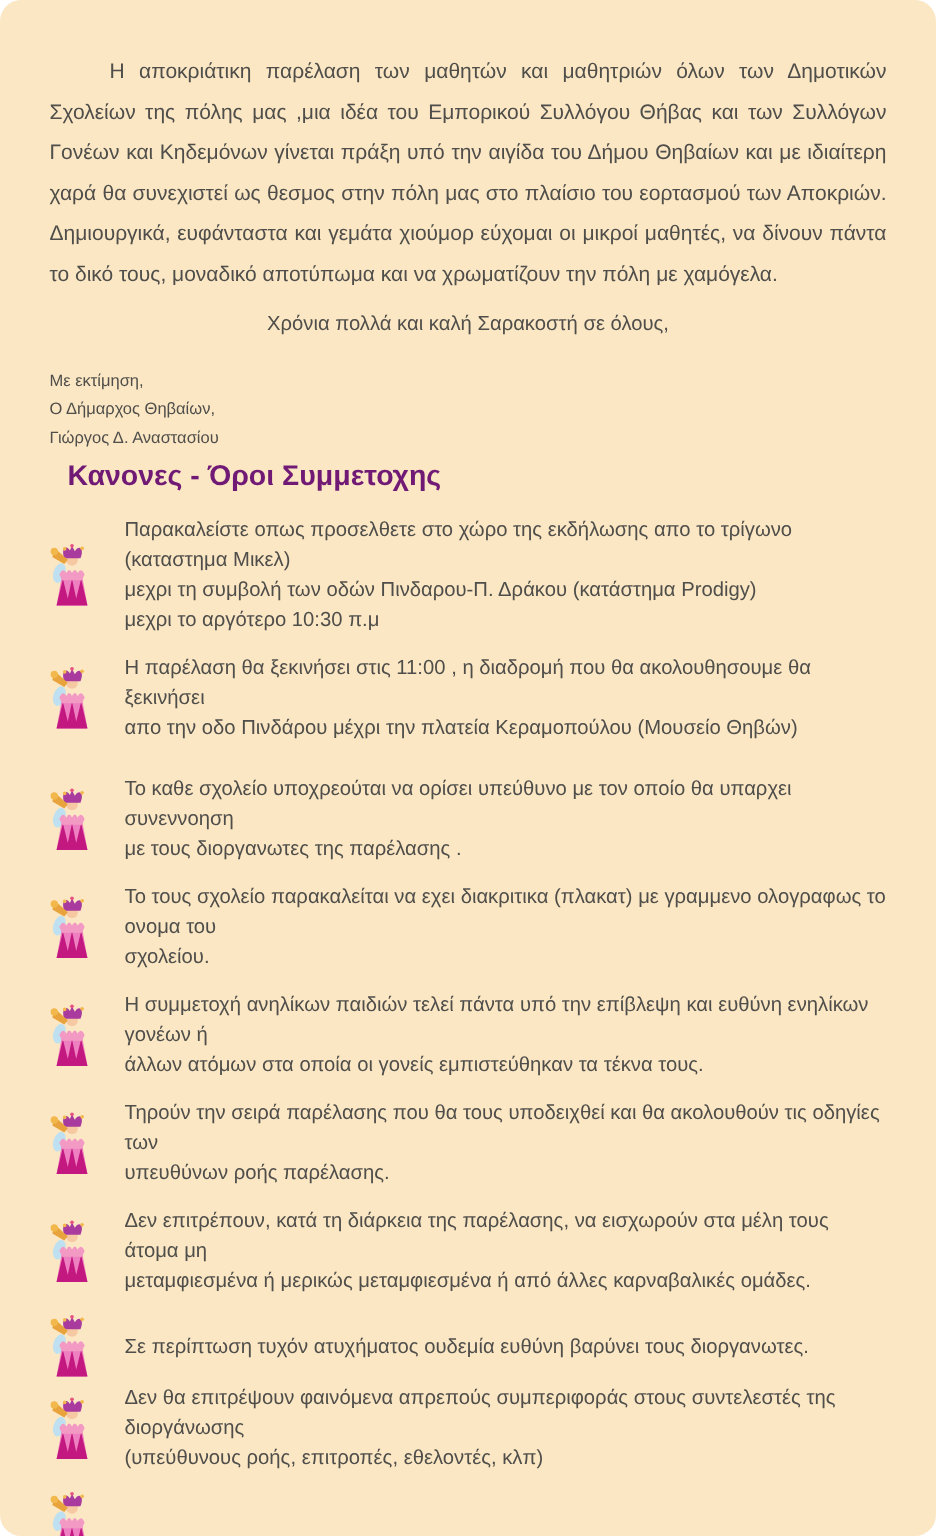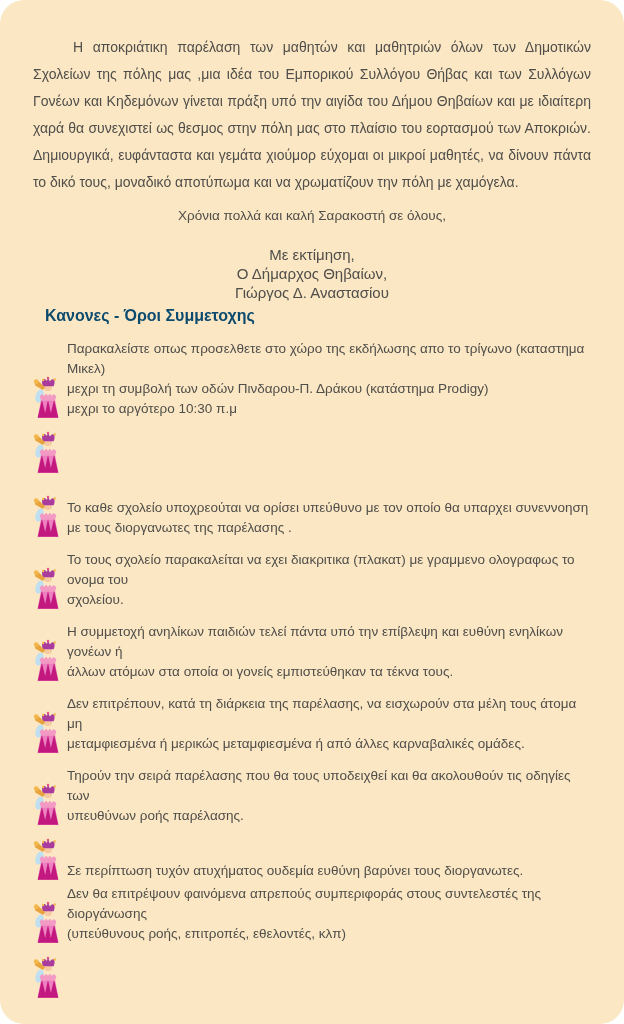--- a/index.html
+++ b/index.html
@@ -5,42 +5,42 @@
   html,body{margin:0;padding:0;}
   body{
     background:#ffffff;
     font-family:"Liberation Sans","DejaVu Sans",sans-serif;
     color:#4f4e4a;
     -webkit-font-smoothing:antialiased;
   }
   .page{
     width:624px;height:1024px;box-sizing:border-box;
     background:#fbe7c4;
-    border-radius:24px;
+    border-radius:14px;
     padding:26px 33px 0 33px;
     overflow:hidden;
   }
   .intro{
     font-size:14px;line-height:27px;
     text-align:justify;text-indent:40px;
     margin:8px 0 0 0;
   }
   .greeting{
     text-align:center;font-size:13.5px;margin-top:12px;
   }
   .signature{
-    text-align:center;font-size:15px;line-height:19px;margin-top:22px;
+    text-align:left;font-size:11px;line-height:19px;margin-top:22px;
   }
   .rules-heading{
-    font-weight:bold;font-size:16px;color:#0c4a6e;
+    font-weight:bold;font-size:19px;color:#701a75;
     margin:5px 0 0 12px;
   }
   .rules{margin-top:13px;}
   .rule{
-    display:flex;align-items:flex-end;gap:4px;
+    display:flex;align-items:center;gap:20px;
     margin-bottom:11px;
   }
   .rule.gap-after{margin-bottom:20px;}
   .rule.tight-after{margin-bottom:2px;}
   .rule-icon{flex:0 0 30px;width:30px;height:44px;}
   .rule-text{
     font-size:13.5px;line-height:20px;
     white-space:pre-line;padding-top:1px;
   }
 </style>
@@ -89,20 +89,22 @@
           <path d="M5,45 L9.5,26 L13,40 L16,26 L19,40 L22.5,26 L27,45 Z" fill="#c2187f"></path>
           <path d="M7,23 Q9.5,17.5 12,22 Q14,17.5 16,22 Q18,17.5 20,22 Q22.5,17.5 25,23 L23,27 L9,27 Z" fill="#f29ac4"></path>
           <circle cx="16" cy="12.5" r="4.2" fill="#f6c9a2"></circle>
           <path d="M10.5,11.5 C8,4.5 12,1.5 14.5,6 L16,2.5 L18,6.5 C21,1.5 25,4.5 22,11.5 Z" fill="#a93a9e"></path>
           <circle cx="10.8" cy="4.8" r="1.3" fill="#f2b84b"></circle>
           <circle cx="16" cy="2.6" r="1.3" fill="#e8527f"></circle>
           <circle cx="23.2" cy="4.4" r="1.3" fill="#f2b84b"></circle>
           <path d="M2,10.5 L4,4.5 L13,12.5 L10.5,15.5 Z" fill="#e8a33d"></path>
           <circle cx="3.4" cy="6.6" r="2.6" fill="#f2b84b"></circle>
         </svg>
+      <div class="rule-text">Η παρέλαση θα ξεκινήσει στις 11:00 , η διαδρομή που θα ακολουθησουμε θα ξεκινήσει
+απο την οδο Πινδάρου μέχρι την πλατεία Κεραμοπούλου (Μουσείο Θηβών)</div>
     </div>
 
     <div class="rule">
       <svg class="rule-icon" viewBox="0 0 32 46">
           <ellipse cx="7" cy="22" rx="4.2" ry="7.2" fill="#bfe0f0" transform="rotate(18 7 22)"></ellipse>
           <path d="M9,23 L23,23 L27,45 L5,45 Z" fill="#ee7fc0"></path>
           <path d="M5,45 L9.5,26 L13,40 L16,26 L19,40 L22.5,26 L27,45 Z" fill="#c2187f"></path>
           <path d="M7,23 Q9.5,17.5 12,22 Q14,17.5 16,22 Q18,17.5 20,22 Q22.5,17.5 25,23 L23,27 L9,27 Z" fill="#f29ac4"></path>
           <circle cx="16" cy="12.5" r="4.2" fill="#f6c9a2"></circle>
           <path d="M10.5,11.5 C8,4.5 12,1.5 14.5,6 L16,2.5 L18,6.5 C21,1.5 25,4.5 22,11.5 Z" fill="#a93a9e"></path>
@@ -159,42 +161,42 @@
           <path d="M5,45 L9.5,26 L13,40 L16,26 L19,40 L22.5,26 L27,45 Z" fill="#c2187f"></path>
           <path d="M7,23 Q9.5,17.5 12,22 Q14,17.5 16,22 Q18,17.5 20,22 Q22.5,17.5 25,23 L23,27 L9,27 Z" fill="#f29ac4"></path>
           <circle cx="16" cy="12.5" r="4.2" fill="#f6c9a2"></circle>
           <path d="M10.5,11.5 C8,4.5 12,1.5 14.5,6 L16,2.5 L18,6.5 C21,1.5 25,4.5 22,11.5 Z" fill="#a93a9e"></path>
           <circle cx="10.8" cy="4.8" r="1.3" fill="#f2b84b"></circle>
           <circle cx="16" cy="2.6" r="1.3" fill="#e8527f"></circle>
           <circle cx="23.2" cy="4.4" r="1.3" fill="#f2b84b"></circle>
           <path d="M2,10.5 L4,4.5 L13,12.5 L10.5,15.5 Z" fill="#e8a33d"></path>
           <circle cx="3.4" cy="6.6" r="2.6" fill="#f2b84b"></circle>
         </svg>
+      <div class="rule-text">Τηρούν την σειρά παρέλασης που θα τους υποδειχθεί και θα ακολουθούν τις οδηγίες των
+υπευθύνων ροής παρέλασης.</div>
+    </div>
+
+    <div class="rule">
+      <svg class="rule-icon" viewBox="0 0 32 46">
+          <ellipse cx="7" cy="22" rx="4.2" ry="7.2" fill="#bfe0f0" transform="rotate(18 7 22)"></ellipse>
+          <path d="M9,23 L23,23 L27,45 L5,45 Z" fill="#ee7fc0"></path>
+          <path d="M5,45 L9.5,26 L13,40 L16,26 L19,40 L22.5,26 L27,45 Z" fill="#c2187f"></path>
+          <path d="M7,23 Q9.5,17.5 12,22 Q14,17.5 16,22 Q18,17.5 20,22 Q22.5,17.5 25,23 L23,27 L9,27 Z" fill="#f29ac4"></path>
+          <circle cx="16" cy="12.5" r="4.2" fill="#f6c9a2"></circle>
+          <path d="M10.5,11.5 C8,4.5 12,1.5 14.5,6 L16,2.5 L18,6.5 C21,1.5 25,4.5 22,11.5 Z" fill="#a93a9e"></path>
+          <circle cx="10.8" cy="4.8" r="1.3" fill="#f2b84b"></circle>
+          <circle cx="16" cy="2.6" r="1.3" fill="#e8527f"></circle>
+          <circle cx="23.2" cy="4.4" r="1.3" fill="#f2b84b"></circle>
+          <path d="M2,10.5 L4,4.5 L13,12.5 L10.5,15.5 Z" fill="#e8a33d"></path>
+          <circle cx="3.4" cy="6.6" r="2.6" fill="#f2b84b"></circle>
+        </svg>
       <div class="rule-text">Δεν επιτρέπουν, κατά τη διάρκεια της παρέλασης, να εισχωρούν στα μέλη τους άτομα μη
 μεταμφιεσμένα ή μερικώς μεταμφιεσμένα ή από άλλες καρναβαλικές ομάδες.</div>
     </div>
 
-    <div class="rule">
-      <svg class="rule-icon" viewBox="0 0 32 46">
-          <ellipse cx="7" cy="22" rx="4.2" ry="7.2" fill="#bfe0f0" transform="rotate(18 7 22)"></ellipse>
-          <path d="M9,23 L23,23 L27,45 L5,45 Z" fill="#ee7fc0"></path>
-          <path d="M5,45 L9.5,26 L13,40 L16,26 L19,40 L22.5,26 L27,45 Z" fill="#c2187f"></path>
-          <path d="M7,23 Q9.5,17.5 12,22 Q14,17.5 16,22 Q18,17.5 20,22 Q22.5,17.5 25,23 L23,27 L9,27 Z" fill="#f29ac4"></path>
-          <circle cx="16" cy="12.5" r="4.2" fill="#f6c9a2"></circle>
-          <path d="M10.5,11.5 C8,4.5 12,1.5 14.5,6 L16,2.5 L18,6.5 C21,1.5 25,4.5 22,11.5 Z" fill="#a93a9e"></path>
-          <circle cx="10.8" cy="4.8" r="1.3" fill="#f2b84b"></circle>
-          <circle cx="16" cy="2.6" r="1.3" fill="#e8527f"></circle>
-          <circle cx="23.2" cy="4.4" r="1.3" fill="#f2b84b"></circle>
-          <path d="M2,10.5 L4,4.5 L13,12.5 L10.5,15.5 Z" fill="#e8a33d"></path>
-          <circle cx="3.4" cy="6.6" r="2.6" fill="#f2b84b"></circle>
-        </svg>
-      <div class="rule-text">Τηρούν την σειρά παρέλασης που θα τους υποδειχθεί και θα ακολουθούν τις οδηγίες των
-υπευθύνων ροής παρέλασης.</div>
-    </div>
-
     <div class="rule tight-after">
       <svg class="rule-icon" viewBox="0 0 32 46">
           <ellipse cx="7" cy="22" rx="4.2" ry="7.2" fill="#bfe0f0" transform="rotate(18 7 22)"></ellipse>
           <path d="M9,23 L23,23 L27,45 L5,45 Z" fill="#ee7fc0"></path>
           <path d="M5,45 L9.5,26 L13,40 L16,26 L19,40 L22.5,26 L27,45 Z" fill="#c2187f"></path>
           <path d="M7,23 Q9.5,17.5 12,22 Q14,17.5 16,22 Q18,17.5 20,22 Q22.5,17.5 25,23 L23,27 L9,27 Z" fill="#f29ac4"></path>
           <circle cx="16" cy="12.5" r="4.2" fill="#f6c9a2"></circle>
           <path d="M10.5,11.5 C8,4.5 12,1.5 14.5,6 L16,2.5 L18,6.5 C21,1.5 25,4.5 22,11.5 Z" fill="#a93a9e"></path>
           <circle cx="10.8" cy="4.8" r="1.3" fill="#f2b84b"></circle>
           <circle cx="16" cy="2.6" r="1.3" fill="#e8527f"></circle>

